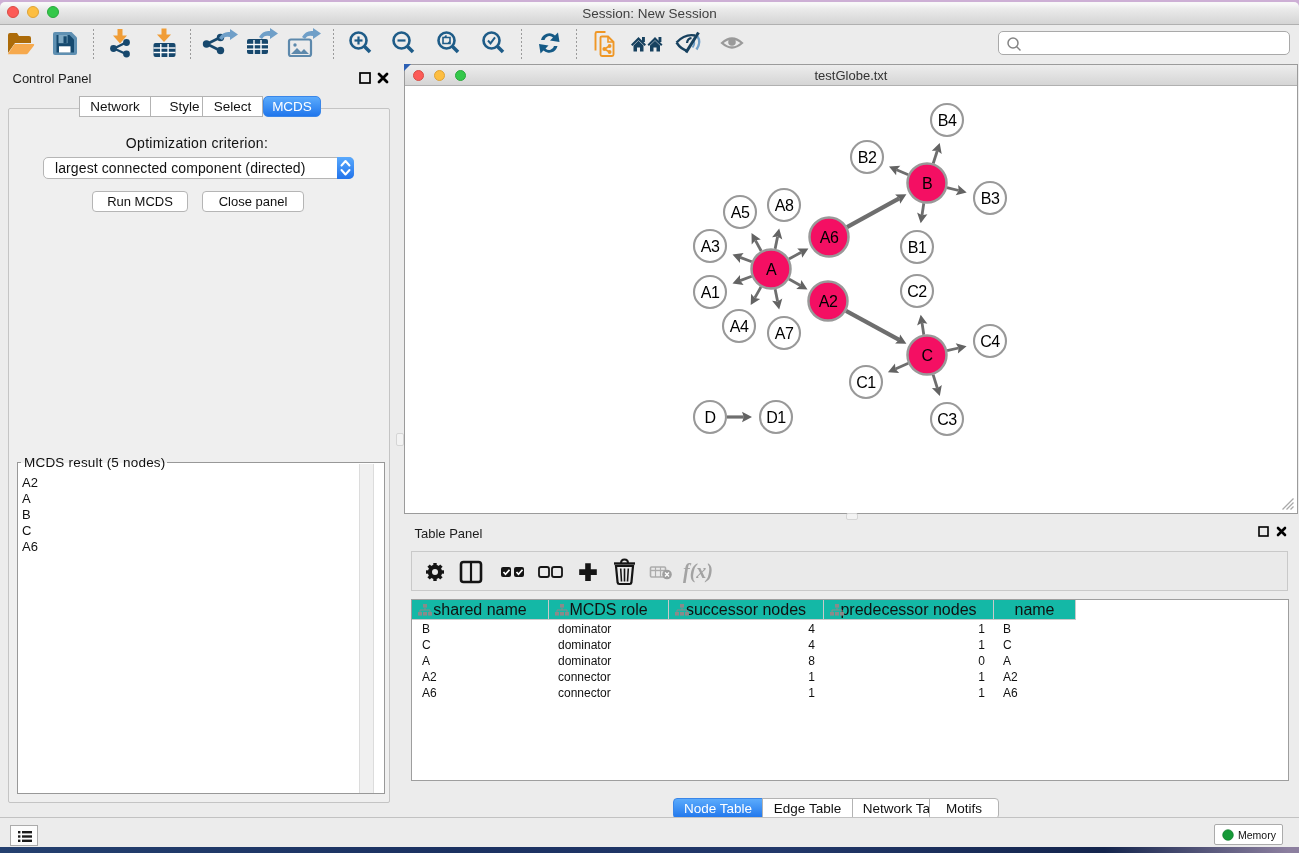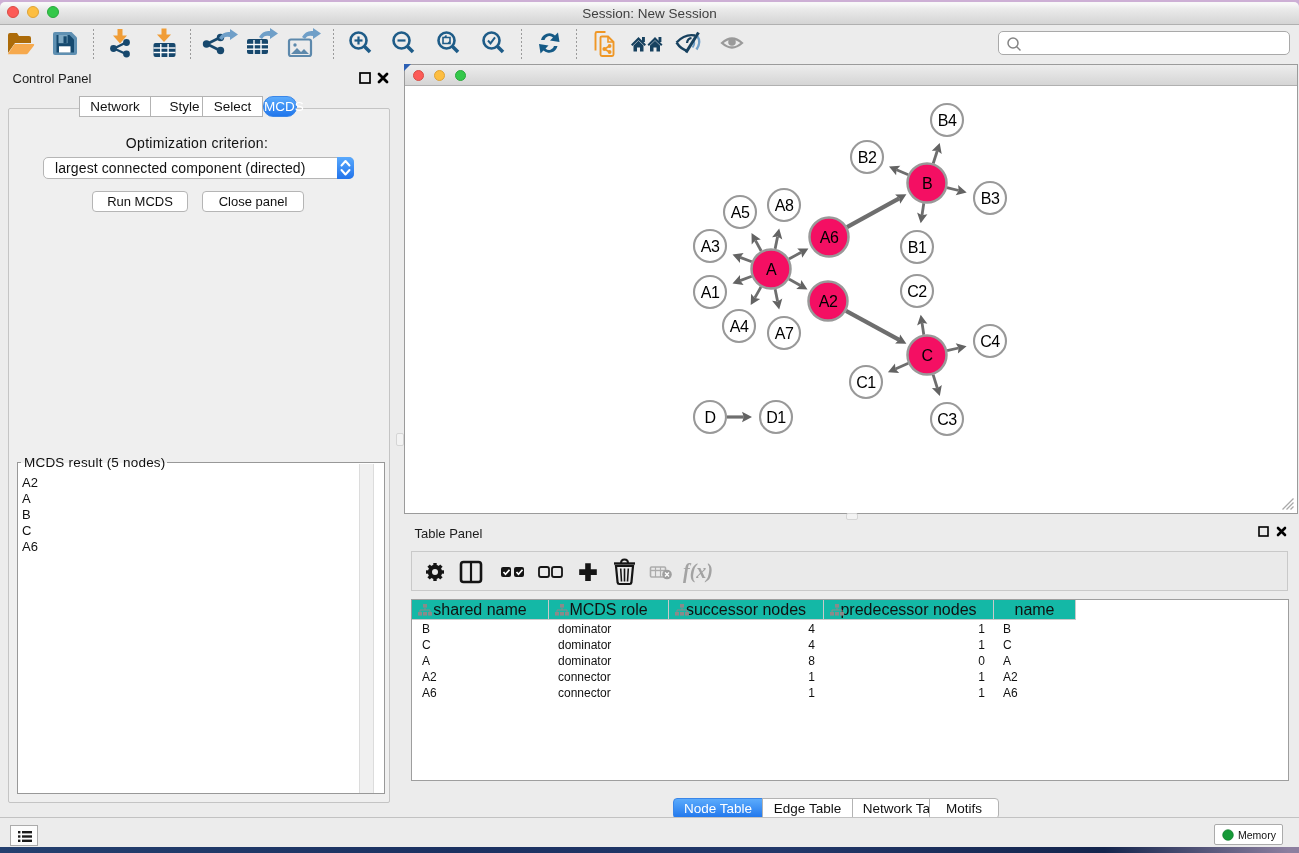--- a/index.html
+++ b/index.html
@@ -228,21 +228,21 @@
 <div id="cpanel" class="abs">
   <div id="cp-title">Control Panel</div>
   <svg width="40" height="16" style="position:absolute;left:352px;top:9px">
     <rect x="8" y="2" width="10" height="10" fill="none" stroke="#000" stroke-width="1.7"></rect>
     <path d="M27 3 l8 8 M35 3 l-8 8" stroke="#000" stroke-width="2.8" stroke-linecap="round"></path>
   </svg>
   <div id="cp-box"></div>
   <div class="tab" style="left:79px;width:72px;">Network</div>
   <div class="tab" style="left:150px;width:53px;padding-left:16px;">Style</div>
   <div class="tab" style="left:202px;width:61px;">Select</div>
-  <div class="tab tabsel" style="left:263px;width:34px;border-radius:10px;">MCDS</div>
+  <div class="tab tabsel" style="left:263px;width:58px;">MCDS</div>
   <div id="optlabel">Optimization criterion:</div>
   <div id="dropdown">largest connected component (directed)
     <div id="dd-spin">
         <svg width="17" height="22" style="position:absolute;left:0;top:0">
       <path d="M4.5 8.5 L8.5 4 L12.5 8.5" fill="none" stroke="#fff" stroke-width="2" stroke-linecap="round" stroke-linejoin="round"></path>
       <path d="M4.5 13 L8.5 17.5 L12.5 13" fill="none" stroke="#fff" stroke-width="2" stroke-linecap="round" stroke-linejoin="round"></path>
     </svg>
       </div>
   </div>
   <div class="btn" style="left:92px;width:96px;">Run MCDS</div>
@@ -260,20 +260,21 @@
 </div>
 
 <div id="netwin" class="abs">
   <svg width="10" height="10" style="position:absolute;left:-1px;top:-1px;z-index:5">
       <path d="M0 0 H7 L0 7 Z" fill="#2b5fb4"></path>
     </svg>
   <div id="nw-titlebar">
     <div class="tl" style="left:8px;top:4.5px;width:11px;height:11px;background:#fc5b57;border:0.5px solid #d94c44;"></div>
     <div class="tl" style="left:29px;top:4.5px;width:11px;height:11px;background:#fdbe41;border:0.5px solid #dfa336;"></div>
     <div class="tl" style="left:50px;top:4.5px;width:11px;height:11px;background:#34c84a;border:0.5px solid #2aa83d;"></div>
+    <div id="nw-title">testGlobe.txt</div>
   </div>
   <svg width="16" height="16" style="position:absolute;right:1px;bottom:1px">
     <g stroke="#a9a9a9" stroke-width="1.3">
         <line x1="13.5" y1="2.5" x2="2.5" y2="13.5"></line>
         <line x1="13.5" y1="6.5" x2="6.5" y2="13.5"></line>
         <line x1="13.5" y1="10.5" x2="10.5" y2="13.5"></line>
       </g>
   </svg>
   <svg id="graph" width="892" height="427" style="position:absolute;left:0;top:21px">
 <line x1="346.8" y1="190.2" x2="335.1" y2="194.6" stroke="#6e6e6e" stroke-width="2.8"></line>

